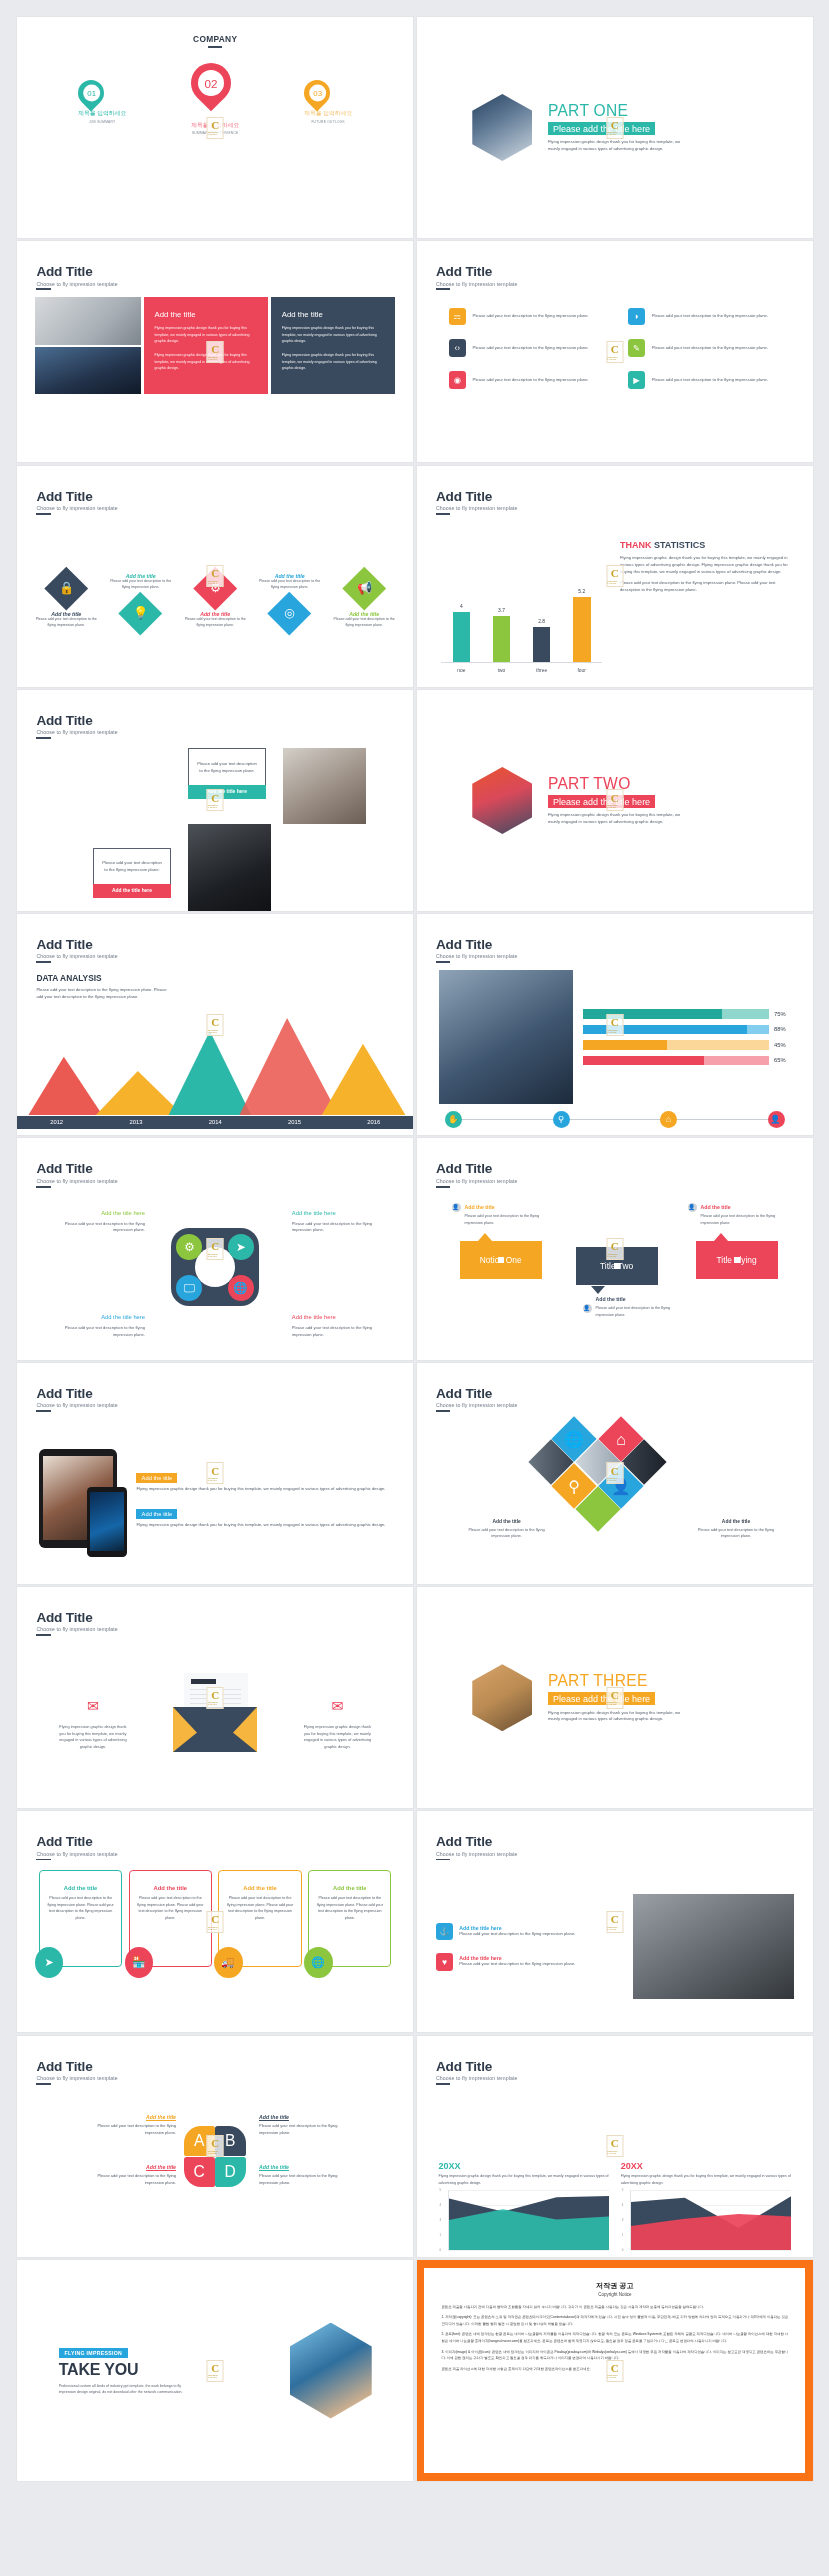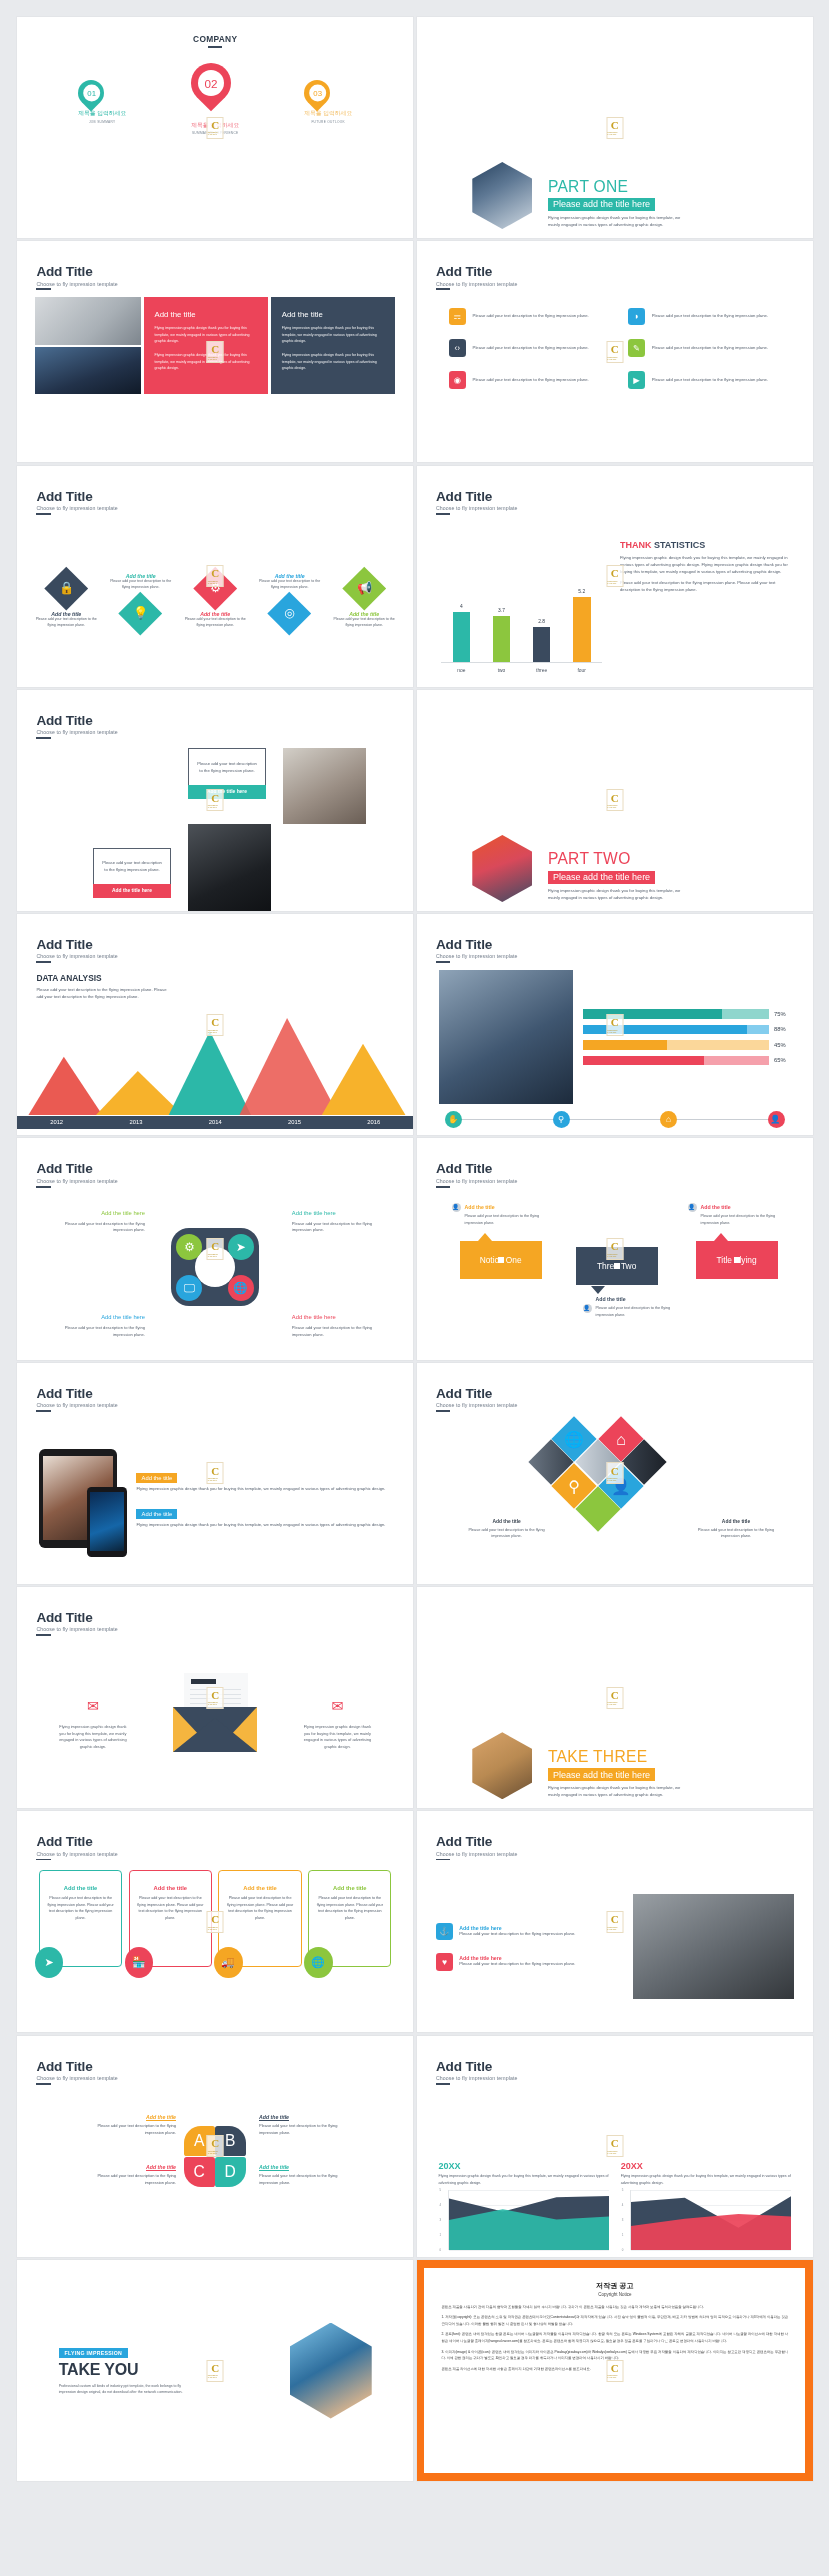--- a/index.html
+++ b/index.html
@@ -35,21 +35,21 @@
   .pin { position:relative; margin:0 auto; }
   .pin .drop {
     border-radius:50% 50% 50% 0; transform:rotate(-45deg);
     display:flex; align-items:center; justify-content:center;
   }
   .pin .num { transform:rotate(45deg); background:#fff; border-radius:50%;
     display:flex; align-items:center; justify-content:center; font-weight:300; }
   .pin-lbl { font-size:5.8px; margin-top:3.9px; }
   .pin-sub { font-size:3.2px; color:#7b8794; letter-spacing:0.3px; margin-top:1.3px; }
   
-  .part { display:flex; align-items:flex-end; height:100%; padding-left:44px; gap:15.6px; }
+  .part { display:flex; align-items:center; height:100%; padding-left:44px; gap:15.6px; }
   .hex {
     width:60px; height:67px; flex:none;
     clip-path:polygon(50% 0%,100% 25%,100% 75%,50% 100%,0% 75%,0% 25%);
   }
   .hex.b1{background:linear-gradient(150deg,#26415e 0%,#5e7894 40%,#cfd9e2 100%);}
   .hex.b2{background:linear-gradient(160deg,#e8542f 0%,#d9495a 45%,#3e4b63 100%);}
   .hex.b3{background:linear-gradient(150deg,#d9a46a 0%,#b98a52 50%,#6a4f33 100%);}
   .part-big { font-size:15.6px; font-weight:300; letter-spacing:0.3px; }
   .part-bar { display:inline-block; color:#fff; font-size:9px; padding:1.3px 5.2px; margin-top:2.6px; }
   .part-p { margin-top:4.5px; width:143px; }
@@ -638,21 +638,21 @@
           <div class="sp">
       <div class="note" style="left:48px;top:9px">
         <div class="av" style="left:-13px;top:0">👤</div>
         <b class="c-orange">Add the title</b>
         <span>Please add your text description to the flying impression plane.</span></div>
       <div class="bub" style="left:43px;top:47px;background:#f5a623">
         <span>Notice One</span>
         <i style="position:absolute;left:18px;top:-8.4px;border-left:7.8px solid transparent;border-right:7.8px solid transparent;border-bottom:8.4px solid #f5a623"></i>
             </div>
       <div class="bub" style="left:159px;top:53px;background:#3a4a5e">
-        <span>Three Two</span>
+        <span>Title Two</span>
         <i style="position:absolute;left:15.6px;bottom:-8.4px;border-left:7.8px solid transparent;border-right:7.8px solid transparent;border-top:8.4px solid #3a4a5e"></i>
             </div>
       <div class="note" style="left:179px;top:101px">
         <div class="av" style="left:-13px;top:9px">👤</div>
         <b class="c-navy">Add the title</b>
         <span>Please add your text description to the flying impression plane.</span></div>
       <div class="note" style="left:284px;top:9px">
         <div class="av" style="left:-13px;top:0">👤</div>
         <b class="c-red">Add the title</b>
         <span>Please add your text description to the flying impression plane.</span></div>
@@ -787,21 +787,21 @@
           <div class="t">CONTENTS TAKE OUT</div>
         </div>
   </div>
     </div>
 
   <div class="slide">
       <div class="inner">
     <div class="part">
       <div class="hex b3"></div>
       <div>
-        <div class="part-big c-orange">TAKE THREE</div>
+        <div class="part-big c-orange">PART THREE</div>
         <div class="part-bar bg-orange">Please add the title here</div>
         <div class="small part-p">Flying impression graphic design thank you for buying this template, we mainly engaged in various types of advertising graphic design.</div>
       </div>
     </div>
     <div class="wm">
           <div class="c">C</div>
           <div class="t">CONTENTS TAKE OUT</div>
         </div>
   </div>
     </div>

